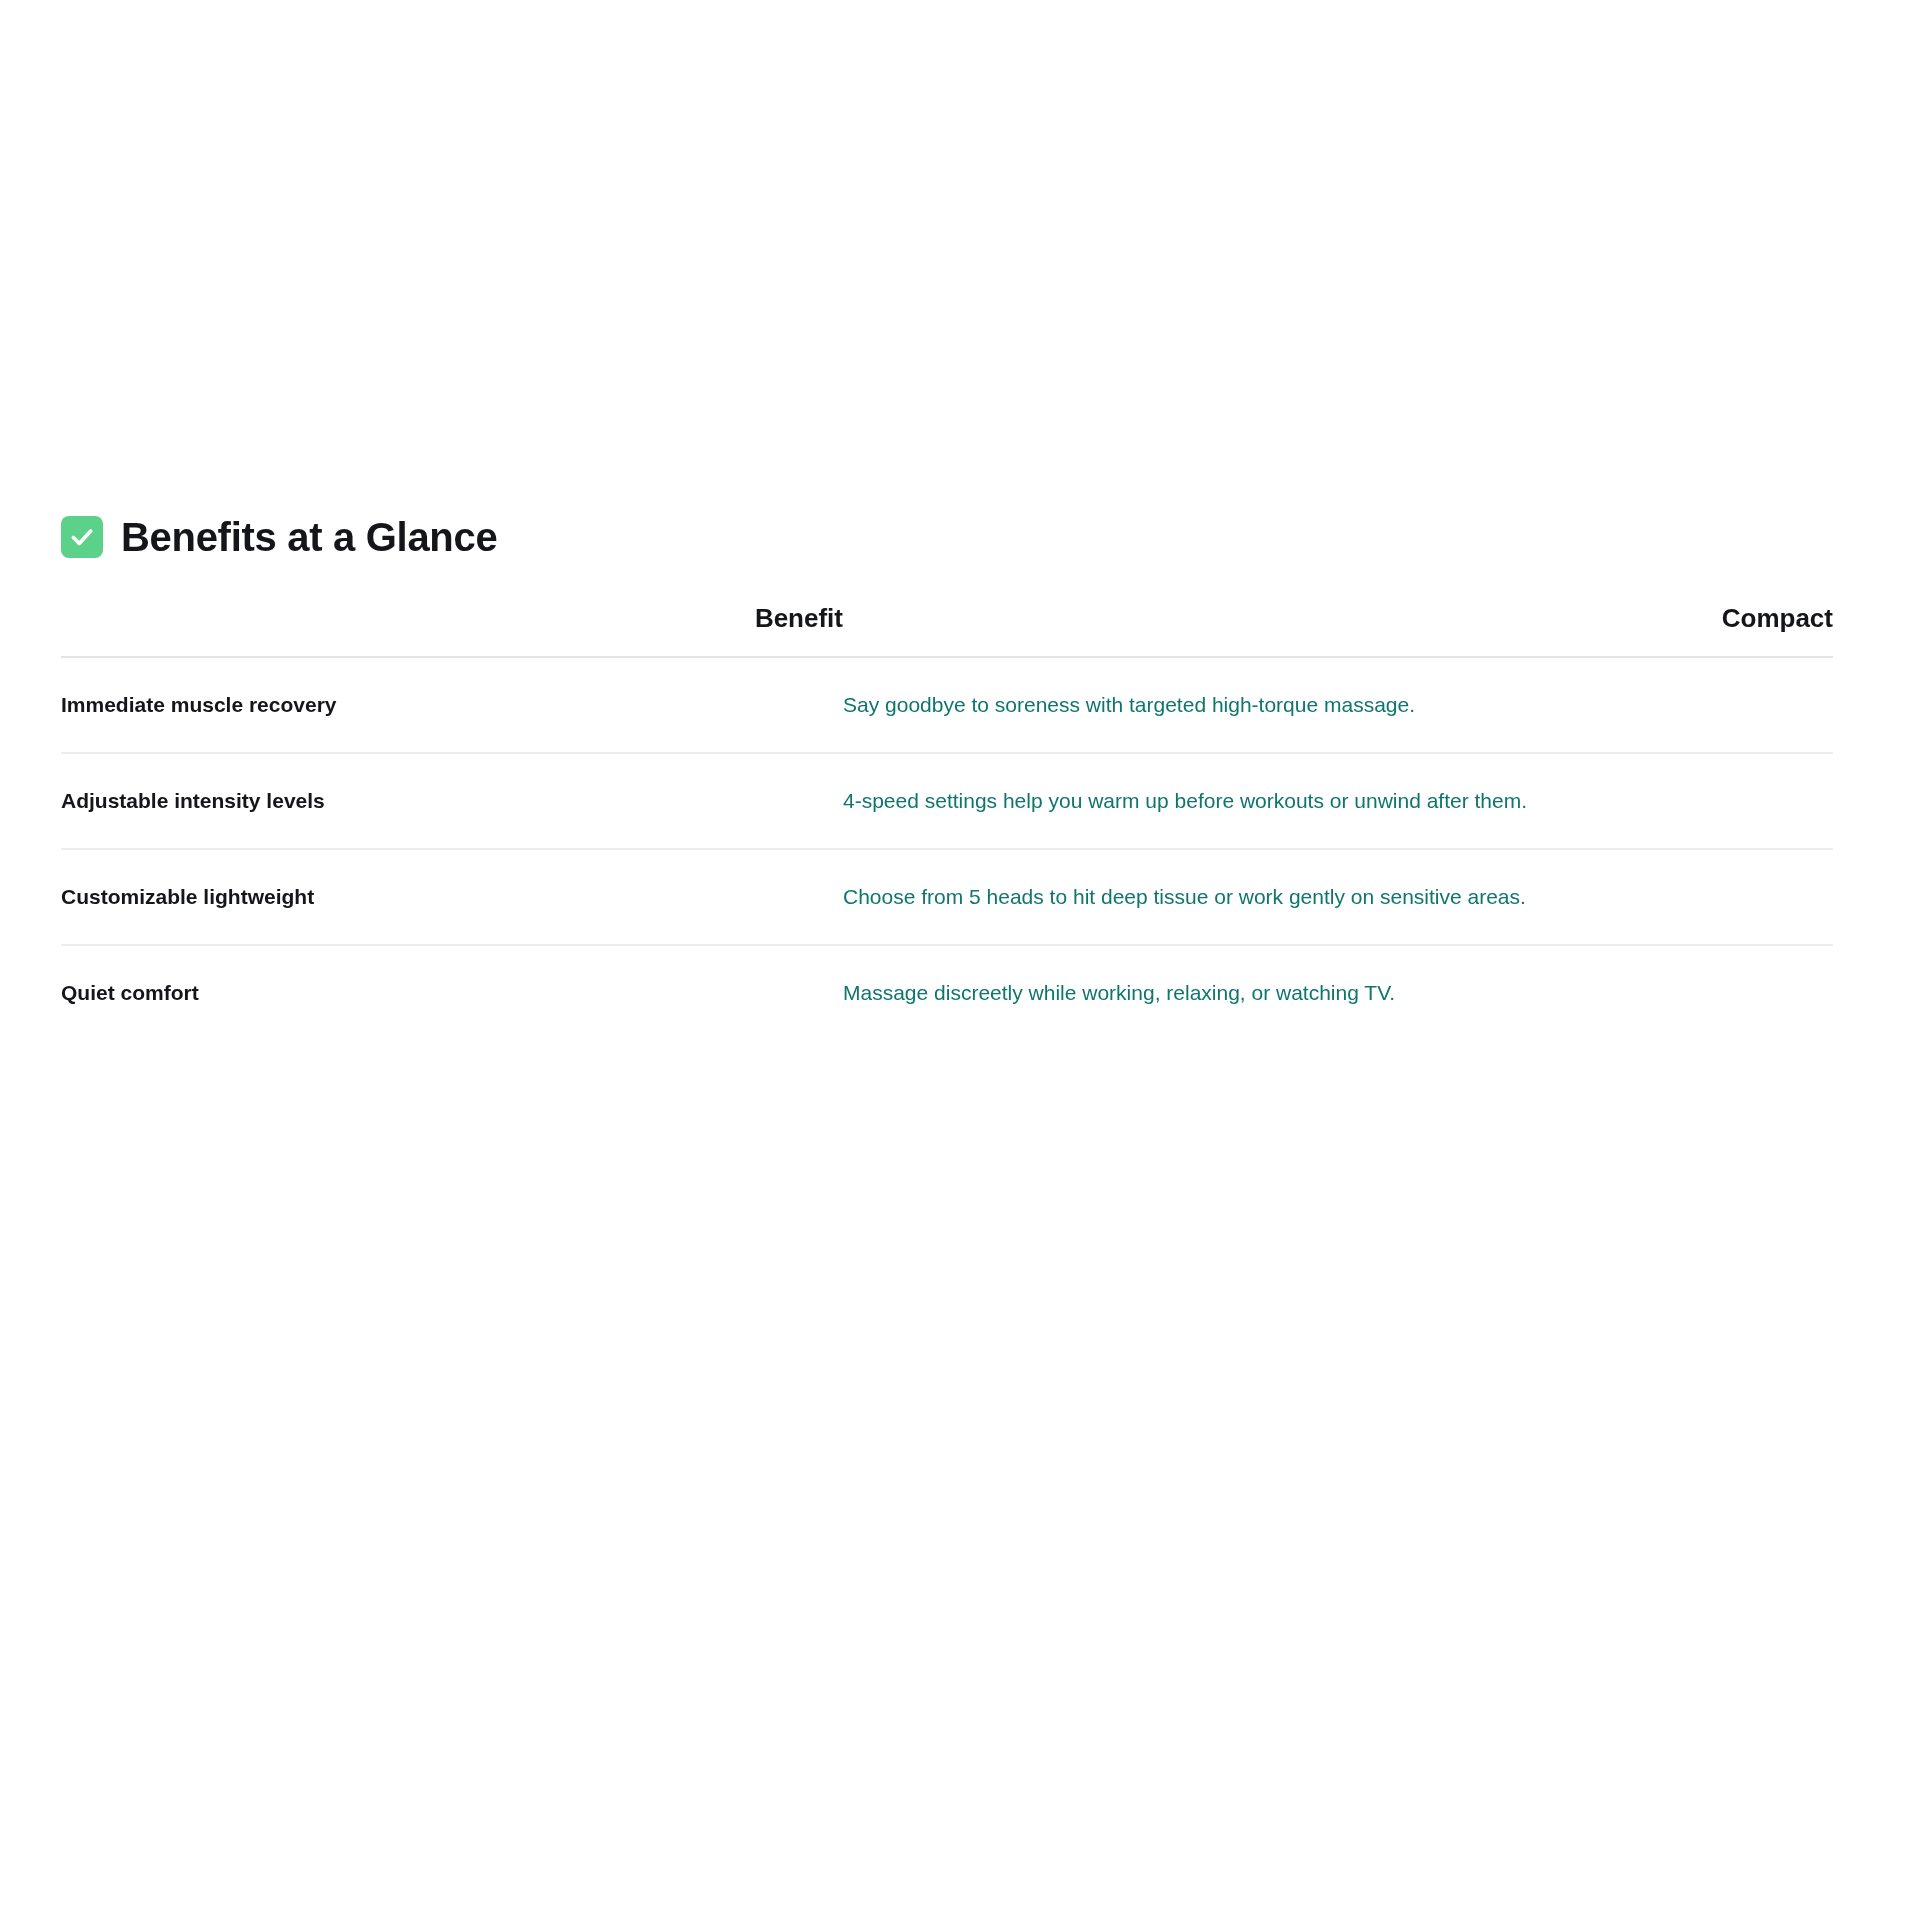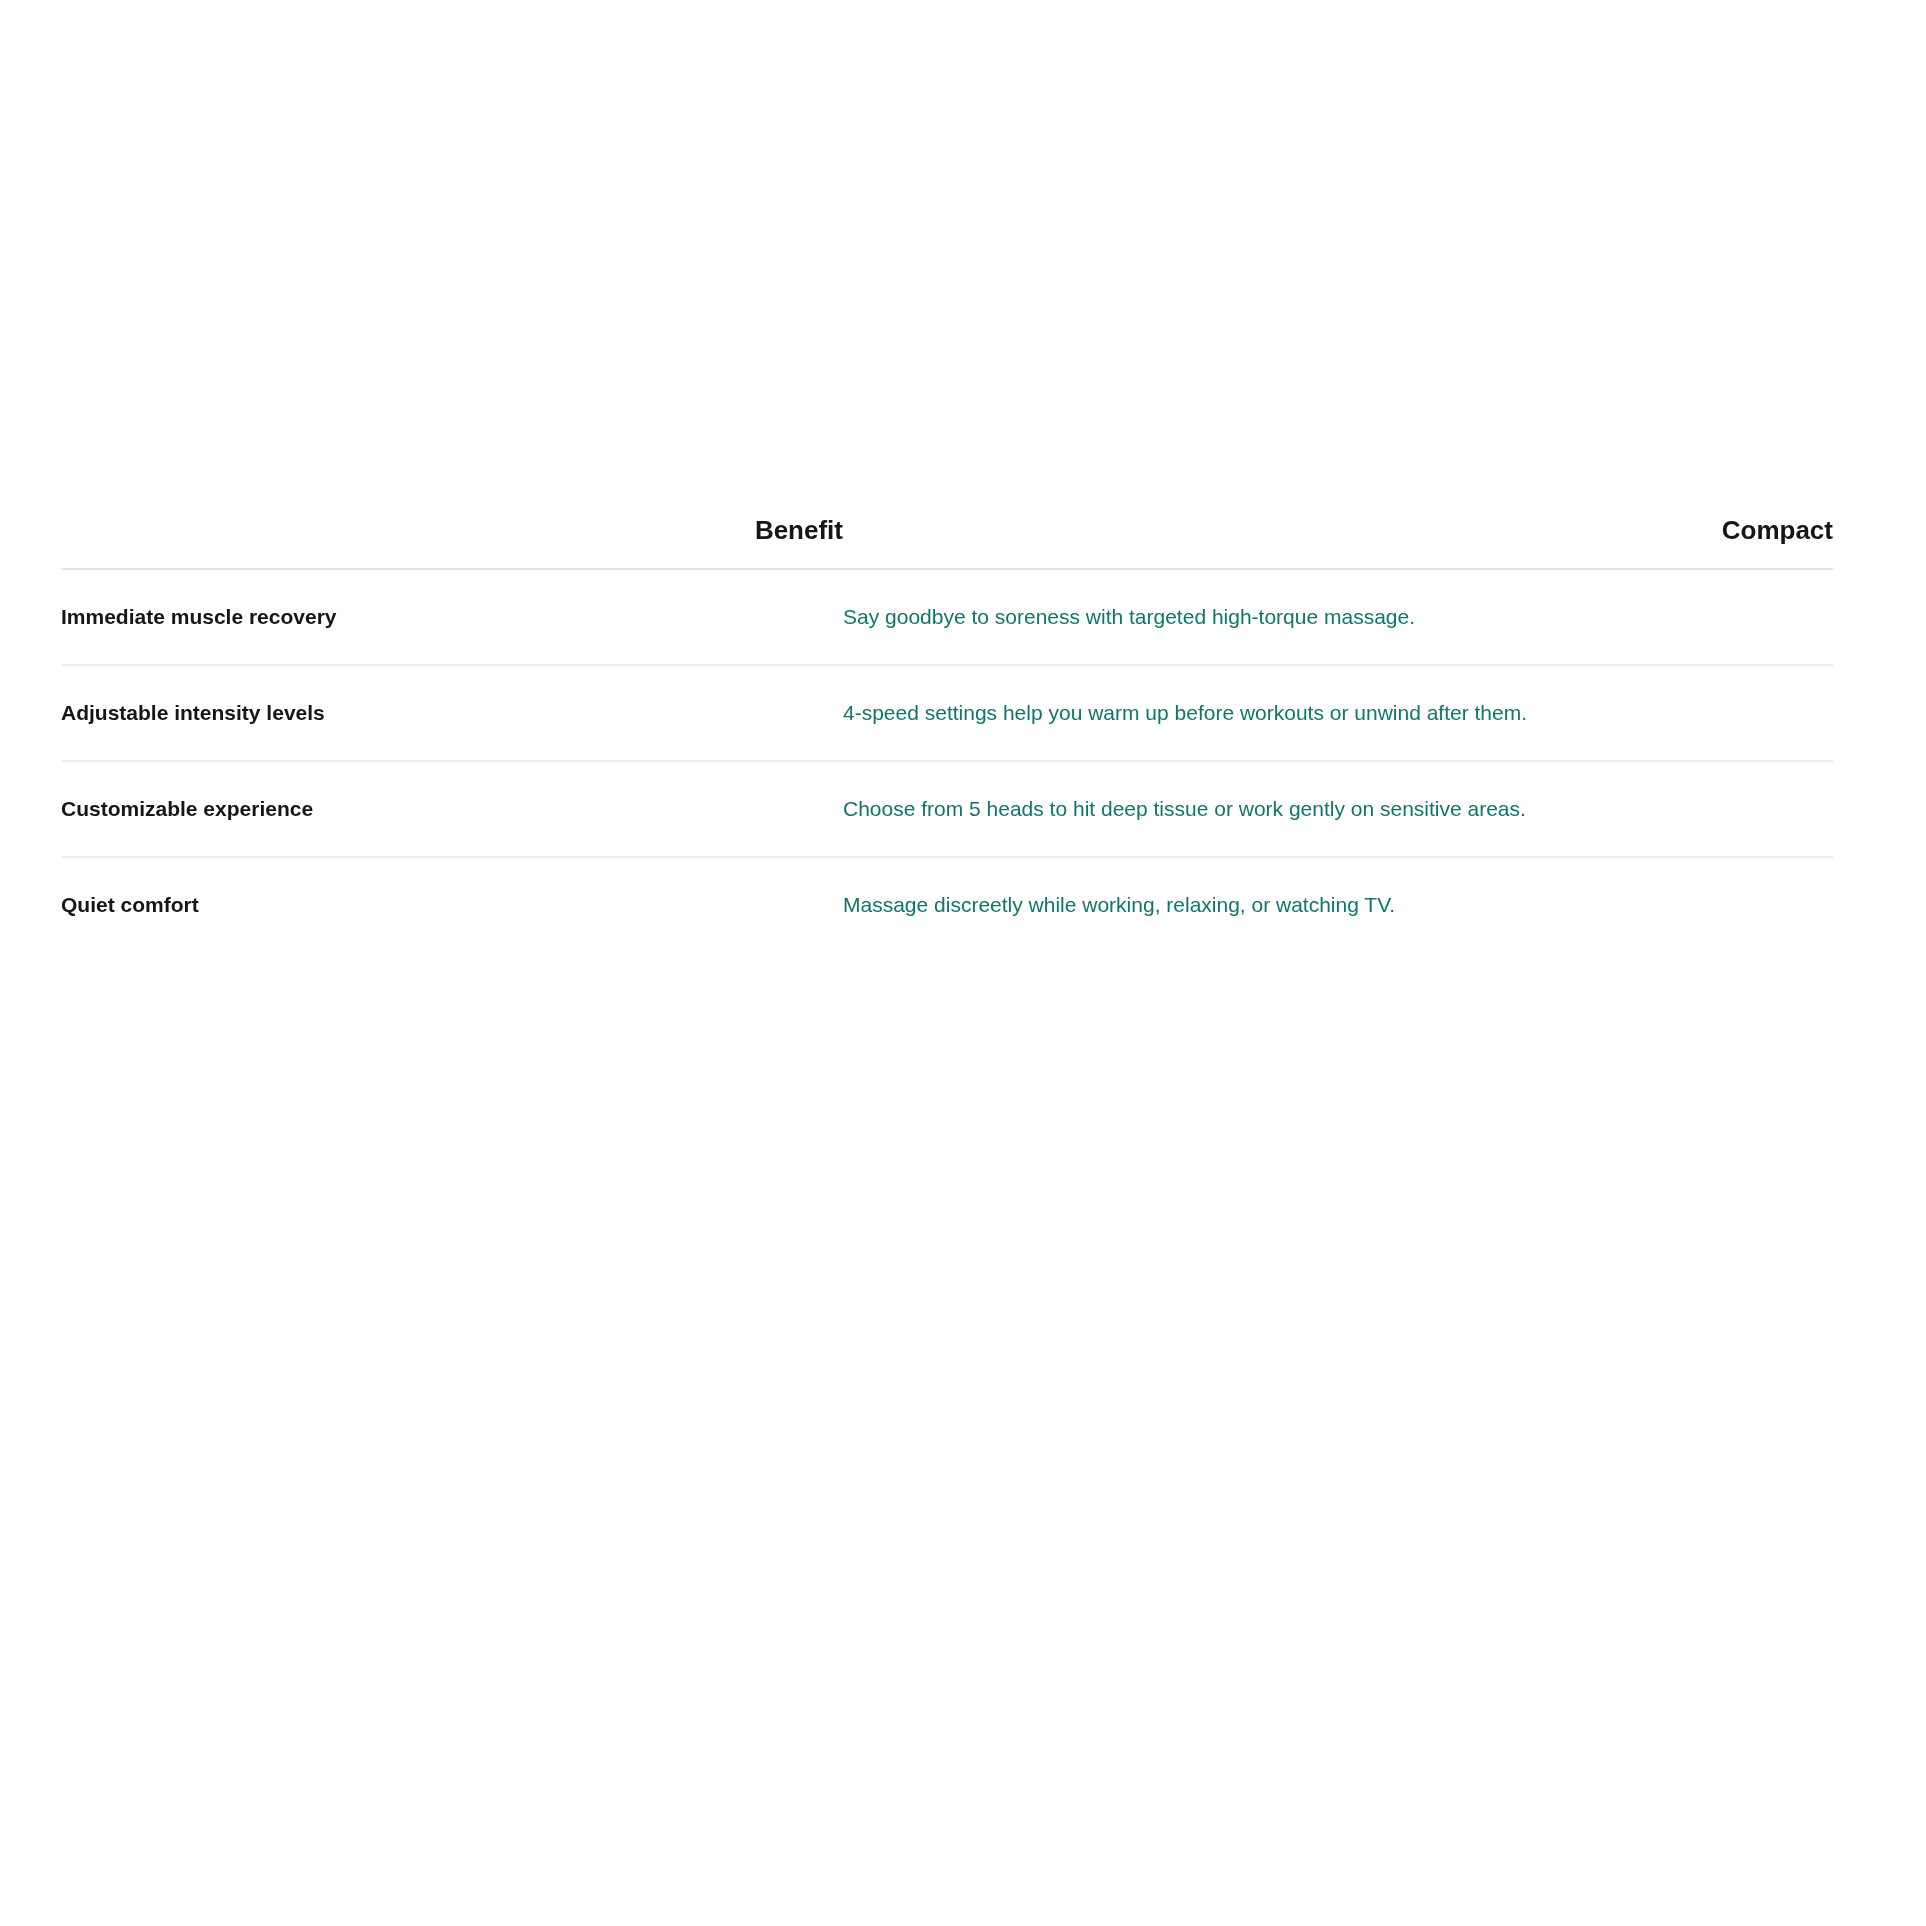--- a/index.html
+++ b/index.html
@@ -88,20 +88,28 @@
   table.benefits tr:last-child td {
     border-bottom: none;
   }
 </style>
 </head>
 <body>
 
 <div class="page">
   <div class="content">
 
+    <div class="section-heading">
+      <span class="check-badge">
+        <svg width="26" height="26" viewBox="0 0 24 24" aria-hidden="true">
+          <path d="M4 12.5 L9.5 18 L20 6.5" fill="none" stroke="#ffffff" stroke-width="3.4" stroke-linecap="round" stroke-linejoin="round"></path>
+        </svg>
+      </span>
+      <span class="section-title">Benefits at a Glance</span>
+    </div>
 
     <table class="benefits">
       <colgroup>
         <col class="col-benefit">
         <col class="col-details">
       </colgroup>
       <thead>
         <tr>
           <th>Benefit</th>
           <th>Compact</th>
@@ -110,21 +118,21 @@
       <tbody>
         <tr>
           <td class="benefit-cell">Immediate muscle recovery</td>
           <td class="details-cell">Say goodbye to soreness with targeted high-torque massage.</td>
         </tr>
         <tr>
           <td class="benefit-cell">Adjustable intensity levels</td>
           <td class="details-cell">4-speed settings help you warm up before workouts or unwind after them.</td>
         </tr>
         <tr>
-          <td class="benefit-cell">Customizable experience</td>
+          <td class="benefit-cell">Customizable lightweight</td>
           <td class="details-cell">Choose from 5 heads to hit deep tissue or work gently on sensitive areas.</td>
         </tr>
         <tr>
           <td class="benefit-cell">Quiet comfort</td>
           <td class="details-cell">Massage discreetly while working, relaxing, or watching TV.</td>
         </tr>
       </tbody>
     </table>
 
   </div>

